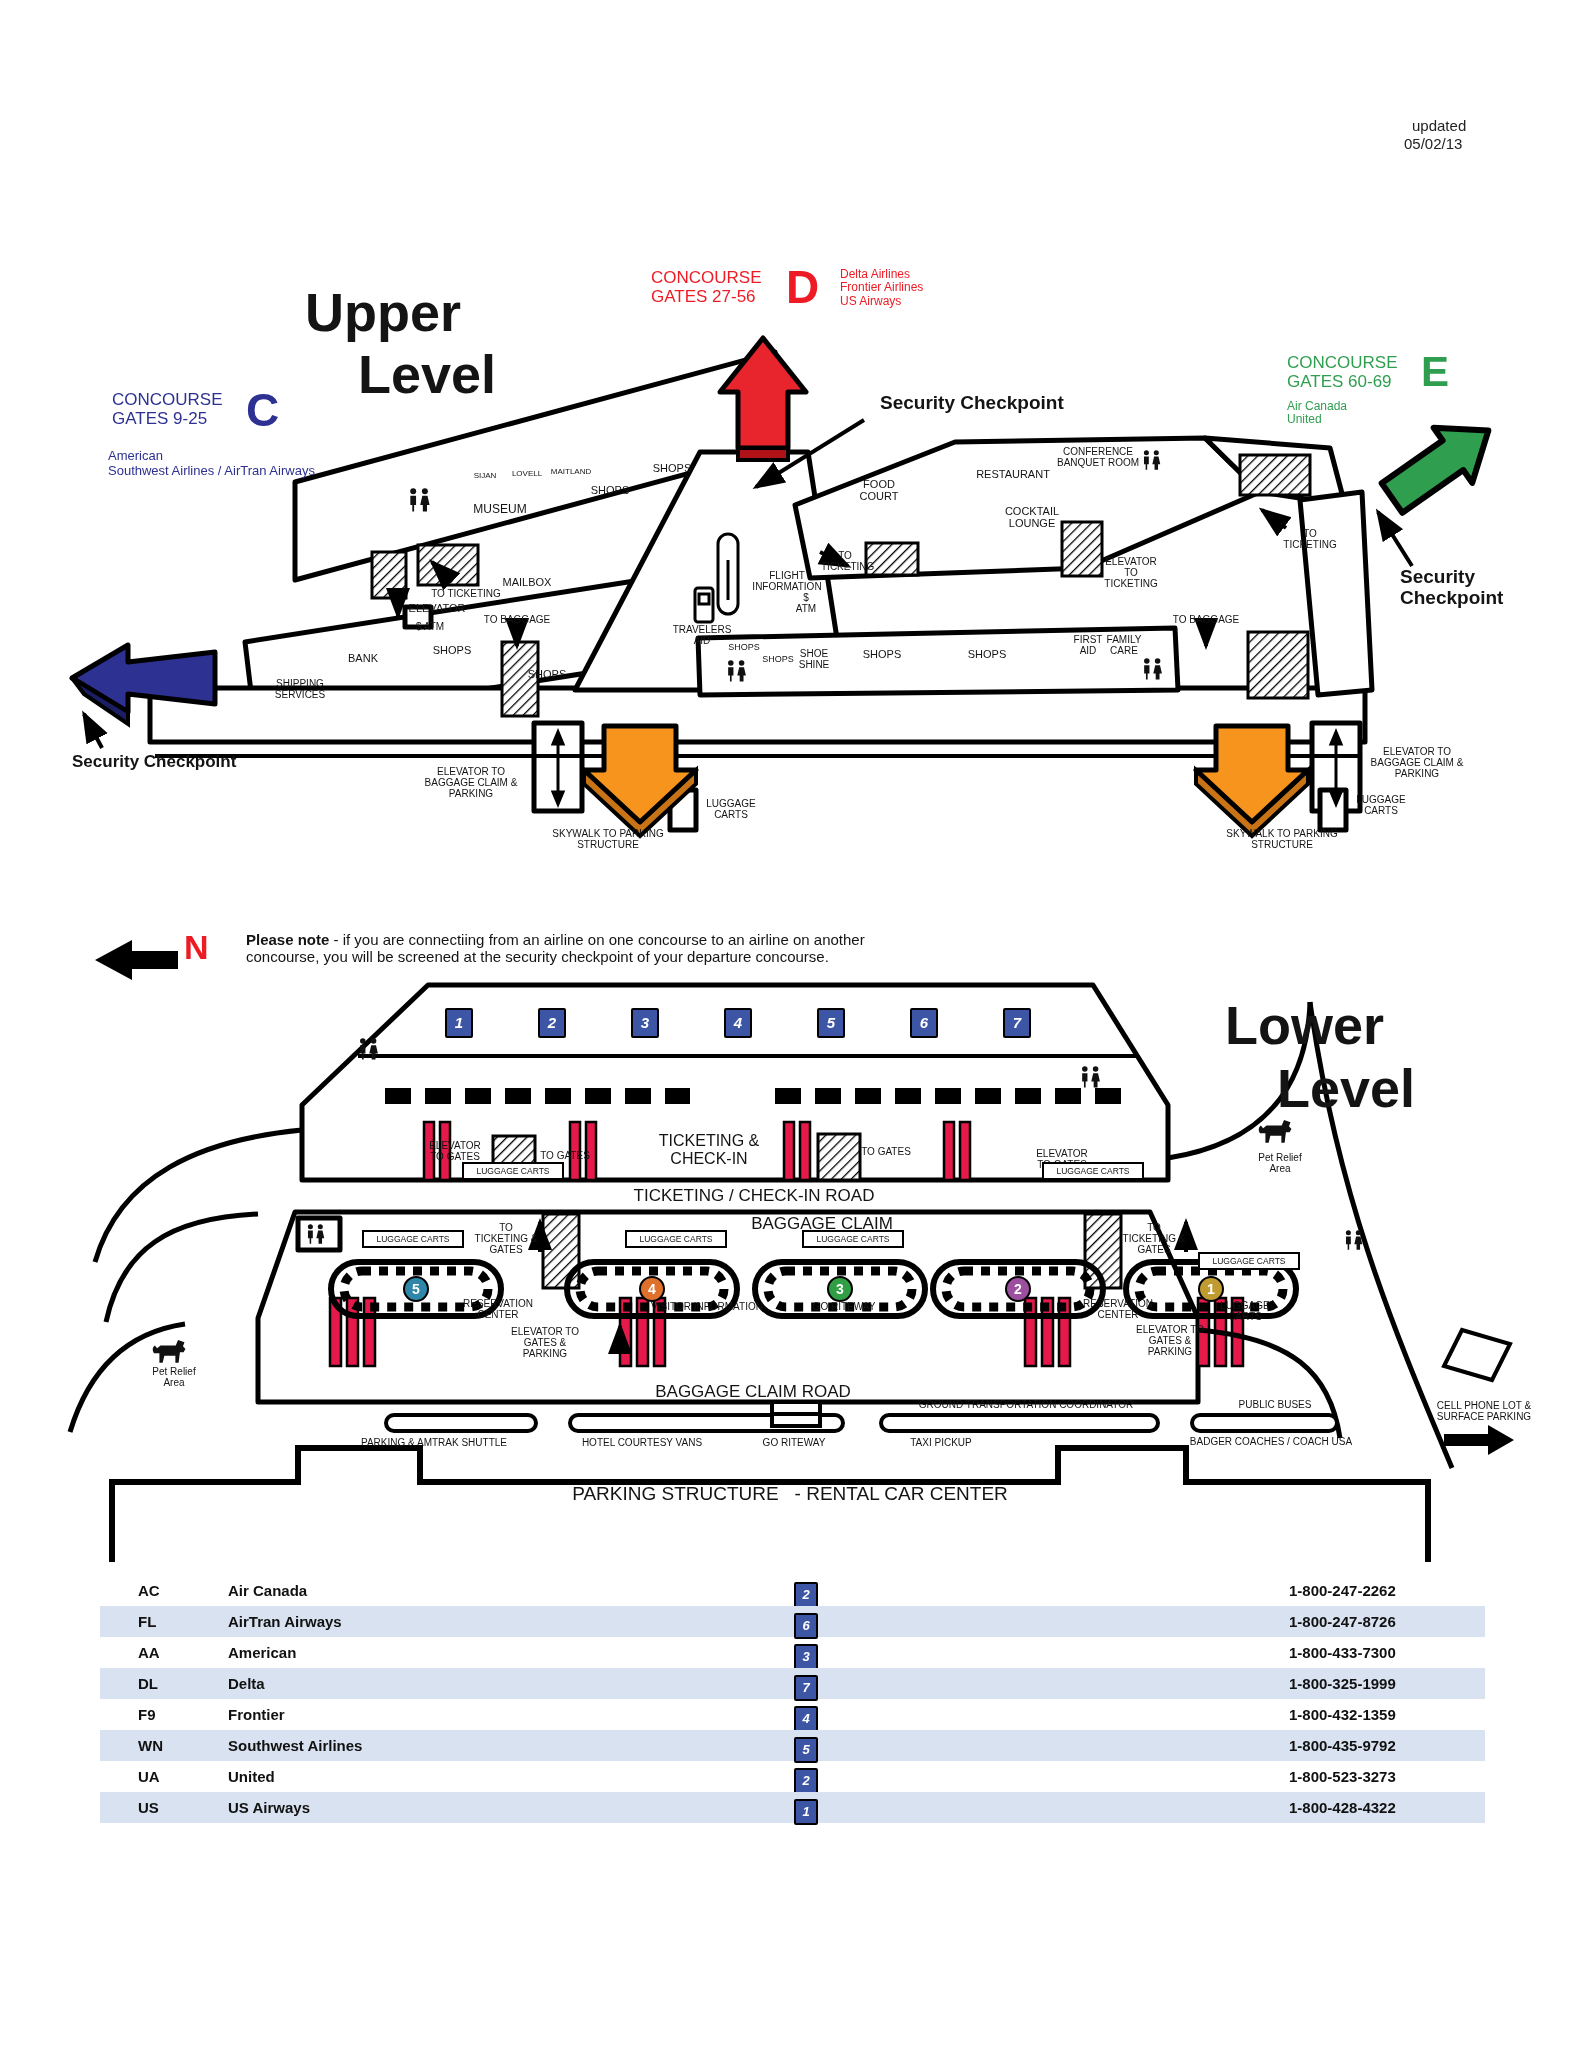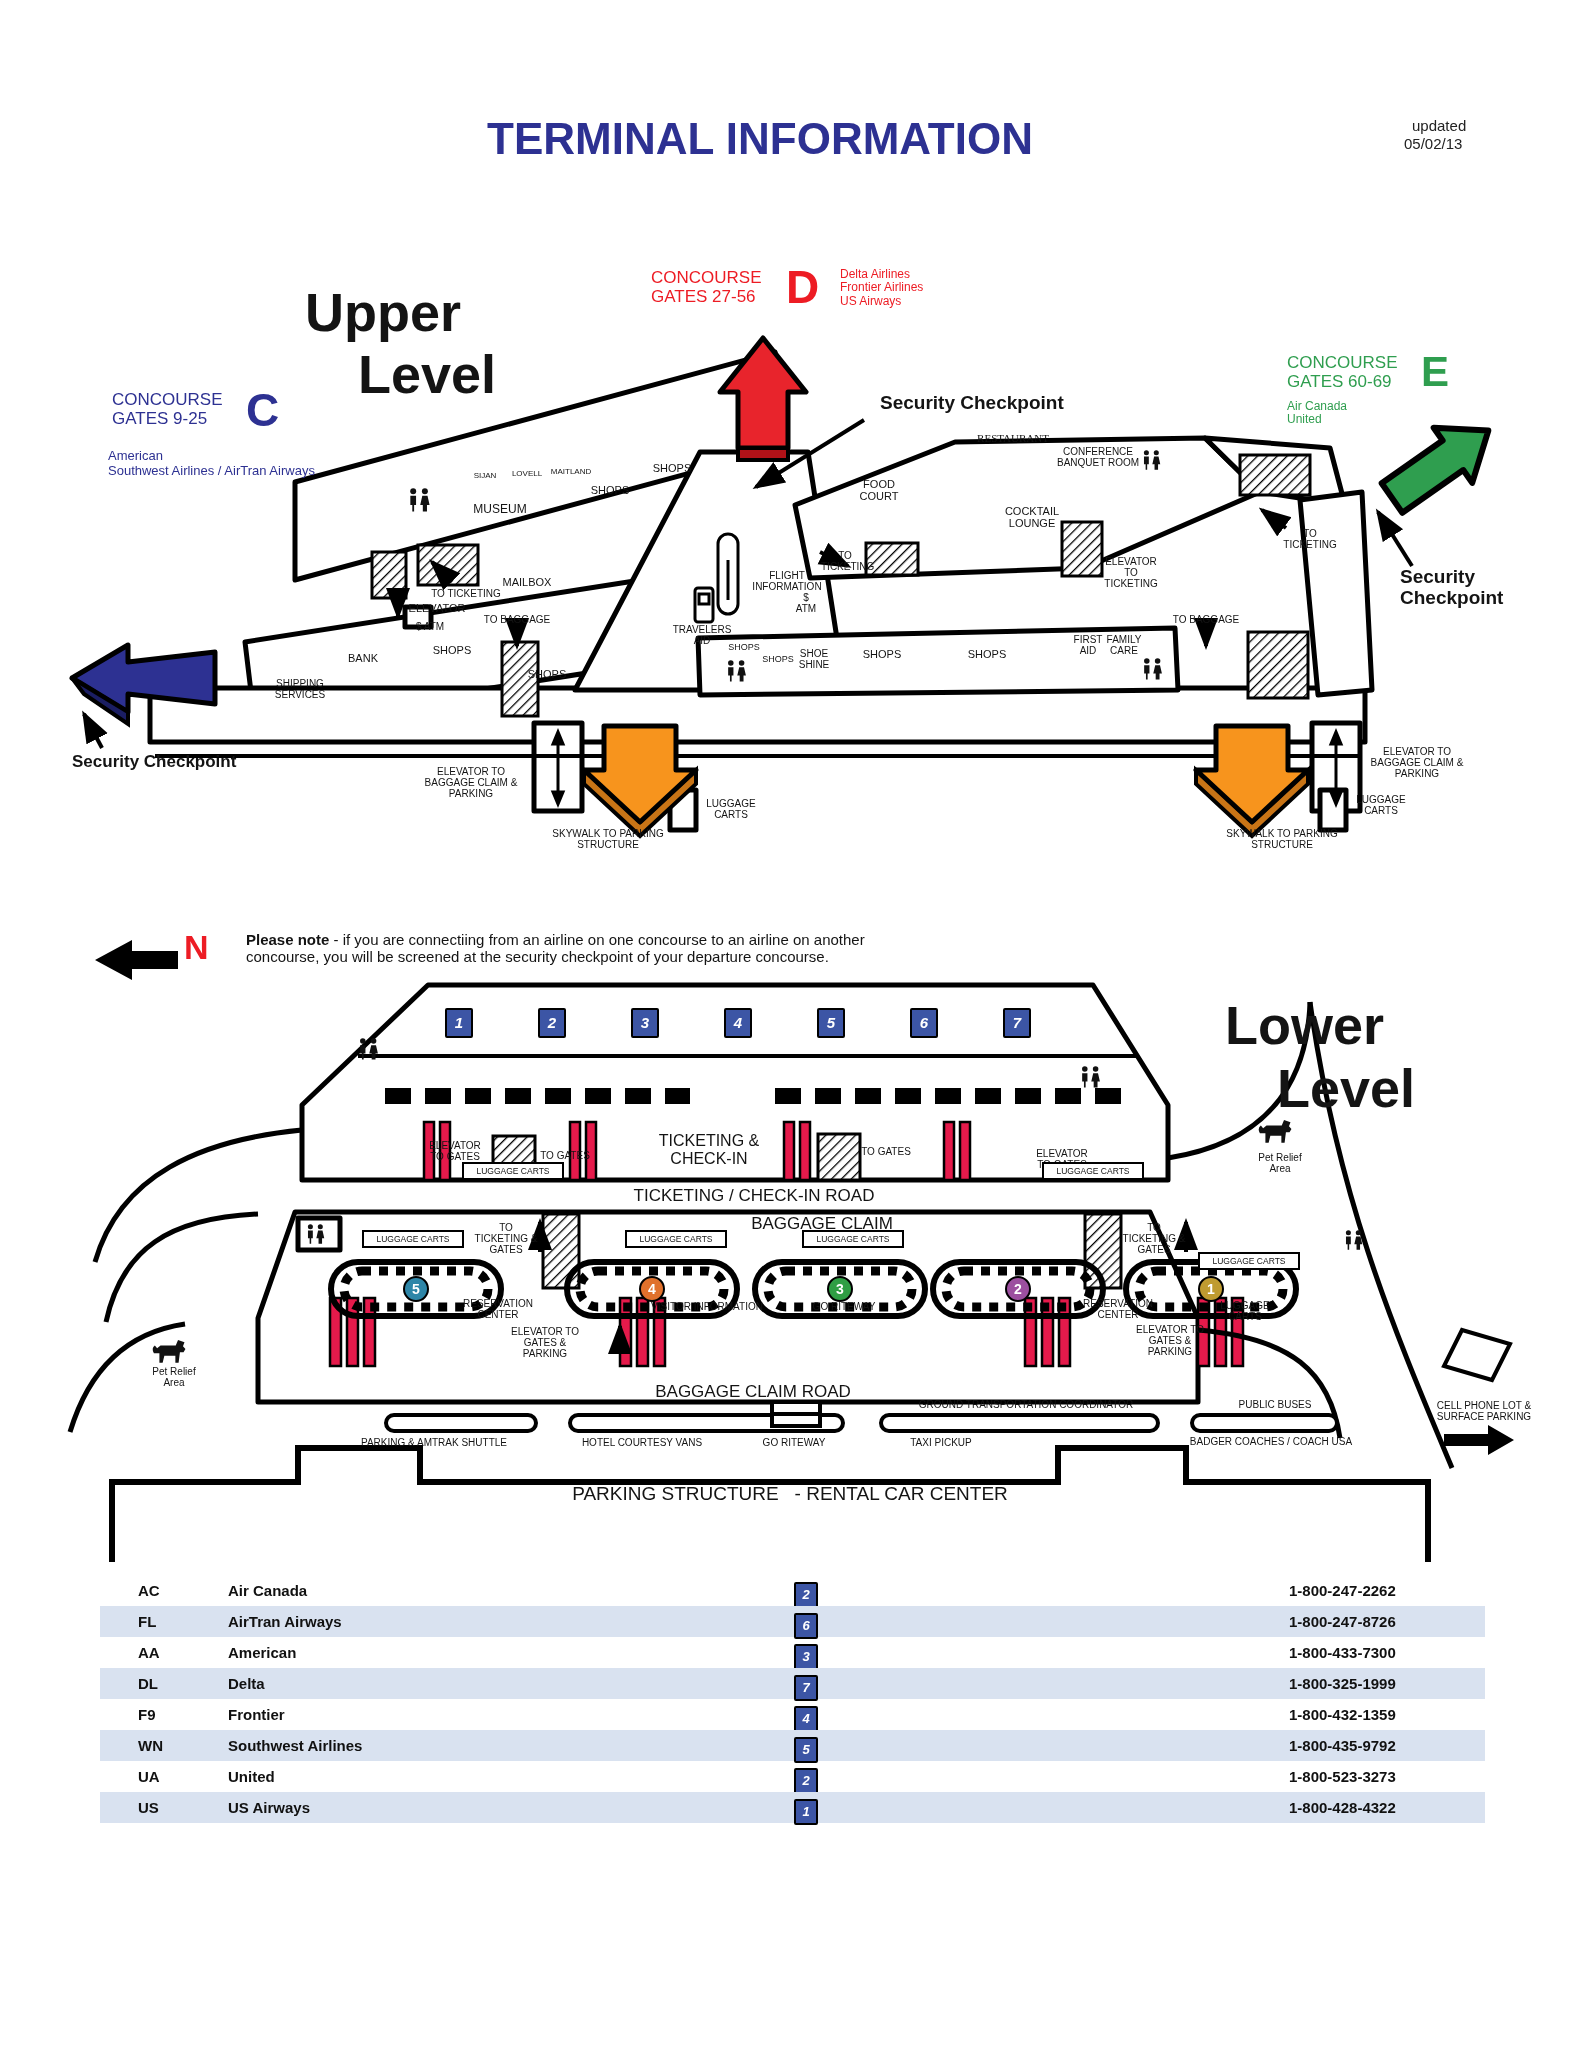--- a/index.html
+++ b/index.html
@@ -223,21 +223,20 @@
   <path d="M 112,1562 L 112,1482 L 298,1482 L 298,1448 L 420,1448 L 420,1482 L 1058,1482 L 1058,1448 L 1186,1448 L 1186,1482 L 1428,1482 L 1428,1562" stroke="#000" stroke-width="6" fill="none"></path>
 
   <use href="#wc" transform="translate(358,1038) scale(1.2)"></use>
   <use href="#wc" transform="translate(1080,1066) scale(1.2)"></use>
   <use href="#wc" transform="translate(306,1224) scale(1.1)"></use>
   <use href="#wc" transform="translate(1344,1230) scale(1.1)"></use>
   <use href="#dog" transform="translate(152,1338) scale(1.9)"></use>
   <use href="#dog" transform="translate(1258,1118) scale(1.9)"></use>
 </svg>
 
-<div class="L b navy" style="left:0;top:114px;width:1520px;text-align:center;font-size:44px;">TERMINAL INFORMATION</div>
 <div class="L" style="left:1412px;top:118px;font-size:15px;color:#222;">updated</div>
 <div class="L" style="left:1404px;top:136px;font-size:15px;color:#222;">05/02/13</div>
 
 <div class="L b f54" style="left:305px;top:282px;">Upper</div>
 <div class="L b f54" style="left:358px;top:344px;">Level</div>
 
 <div class="L navy f17" style="left:112px;top:390px;"><span>CONCOURSE</span><br><span>GATES 9-25</span></div>
 <div class="L b navy f46" style="left:246px;top:385px;">C</div>
 <div class="L navy f13" style="left:108px;top:449px;"><span>American</span><br><span>Southwest Airlines / AirTran Airways</span></div>
 
@@ -266,21 +265,21 @@
 <div class="L c f11" style="left:363px;top:652px;">BANK</div>
 <div class="L c f11" style="left:452px;top:644px;">SHOPS</div>
 <div class="L c f11" style="left:547px;top:668px;">SHOPS</div>
 <div class="L c f10" style="left:300px;top:678px;width:76px;">SHIPPING SERVICES</div>
 <div class="L c f10" style="left:517px;top:614px;">TO BAGGAGE</div>
 <div class="L c f10" style="left:702px;top:624px;width:64px;">TRAVELERS AID</div>
 <div class="L f10" style="left:742px;top:570px;width:90px;">FLIGHT INFORMATION</div>
 <div class="L c f10" style="left:806px;top:592px;">$
 ATM</div>
 <div class="L c f11" style="left:879px;top:478px;width:62px;">FOOD COURT</div>
-<div class="L c f11" style="left:1013px;top:432px;font-family:Liberation Serif, serif;">RESTAURANT</div>
+<div class="L c f11" style="left:1013px;top:468px;">RESTAURANT</div>
 <div class="L c f11" style="left:1032px;top:505px;width:72px;">COCKTAIL LOUNGE</div>
 <div class="L c f10" style="left:1098px;top:446px;width:94px;">CONFERENCE BANQUET ROOM</div>
 <div class="L c f10" style="left:845px;top:550px;width:48px;">TO TICKETING</div>
 <div class="L c f10" style="left:1131px;top:556px;width:66px;">ELEVATOR TO TICKETING</div>
 <div class="L c f10" style="left:1310px;top:528px;width:62px;">TO TICKETING</div>
 <div class="L c f9" style="left:744px;top:642px;">SHOPS</div>
 <div class="L c f9" style="left:778px;top:654px;">SHOPS</div>
 <div class="L c f10" style="left:814px;top:648px;width:42px;">SHOE SHINE</div>
 <div class="L c f11" style="left:882px;top:648px;">SHOPS</div>
 <div class="L c f11" style="left:987px;top:648px;">SHOPS</div>

